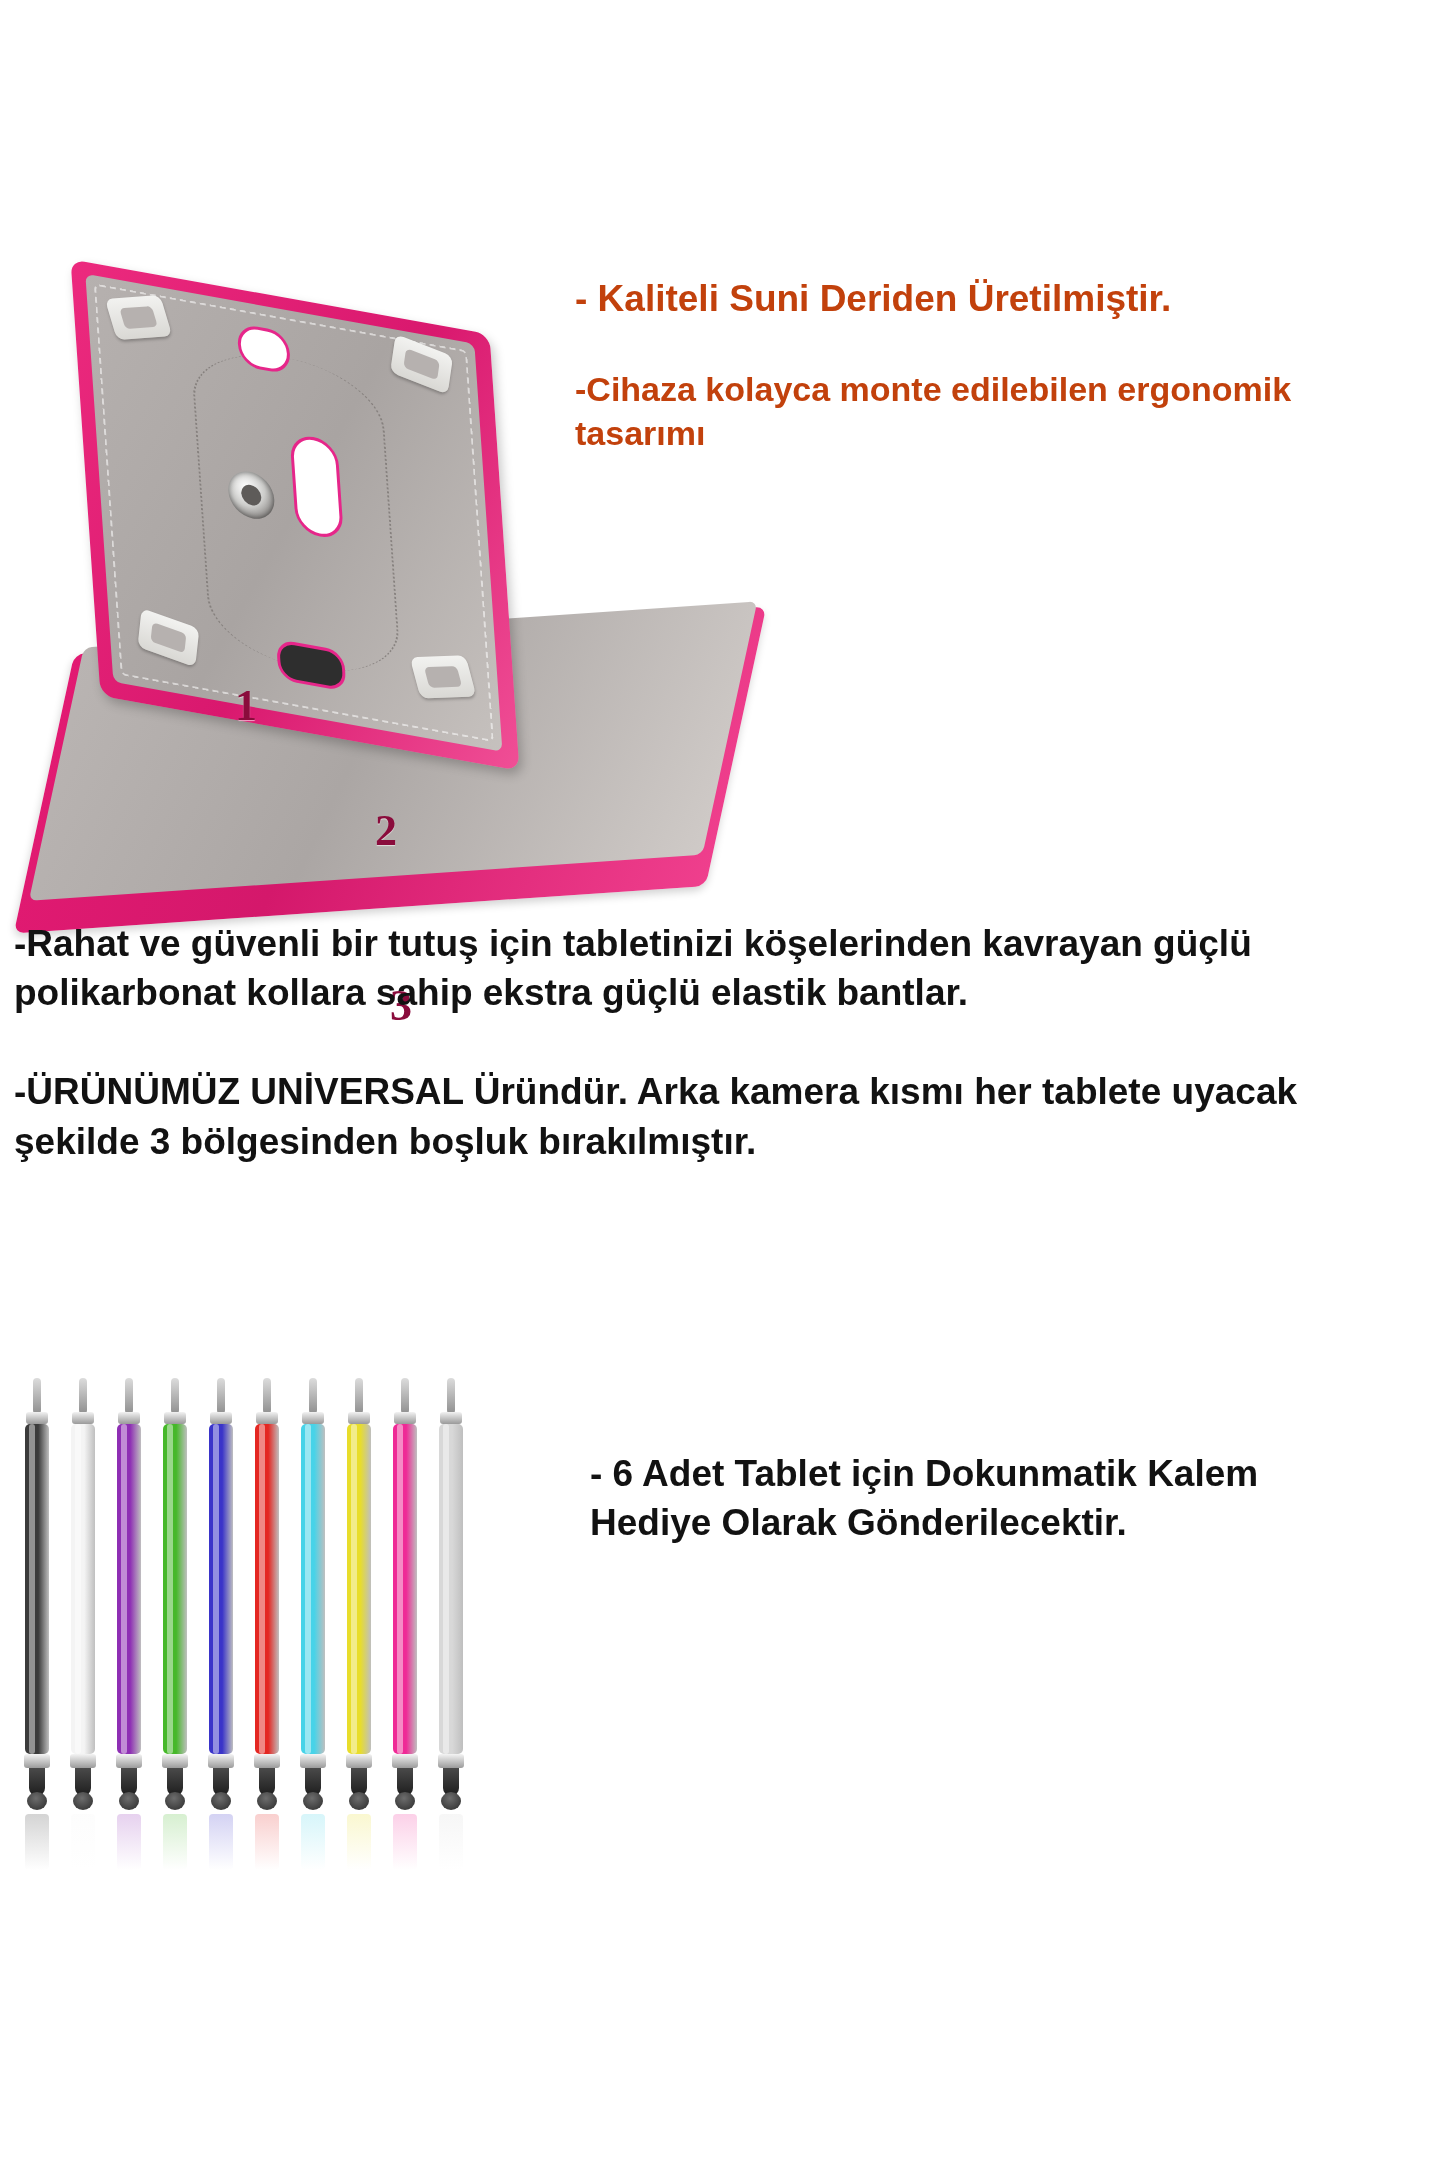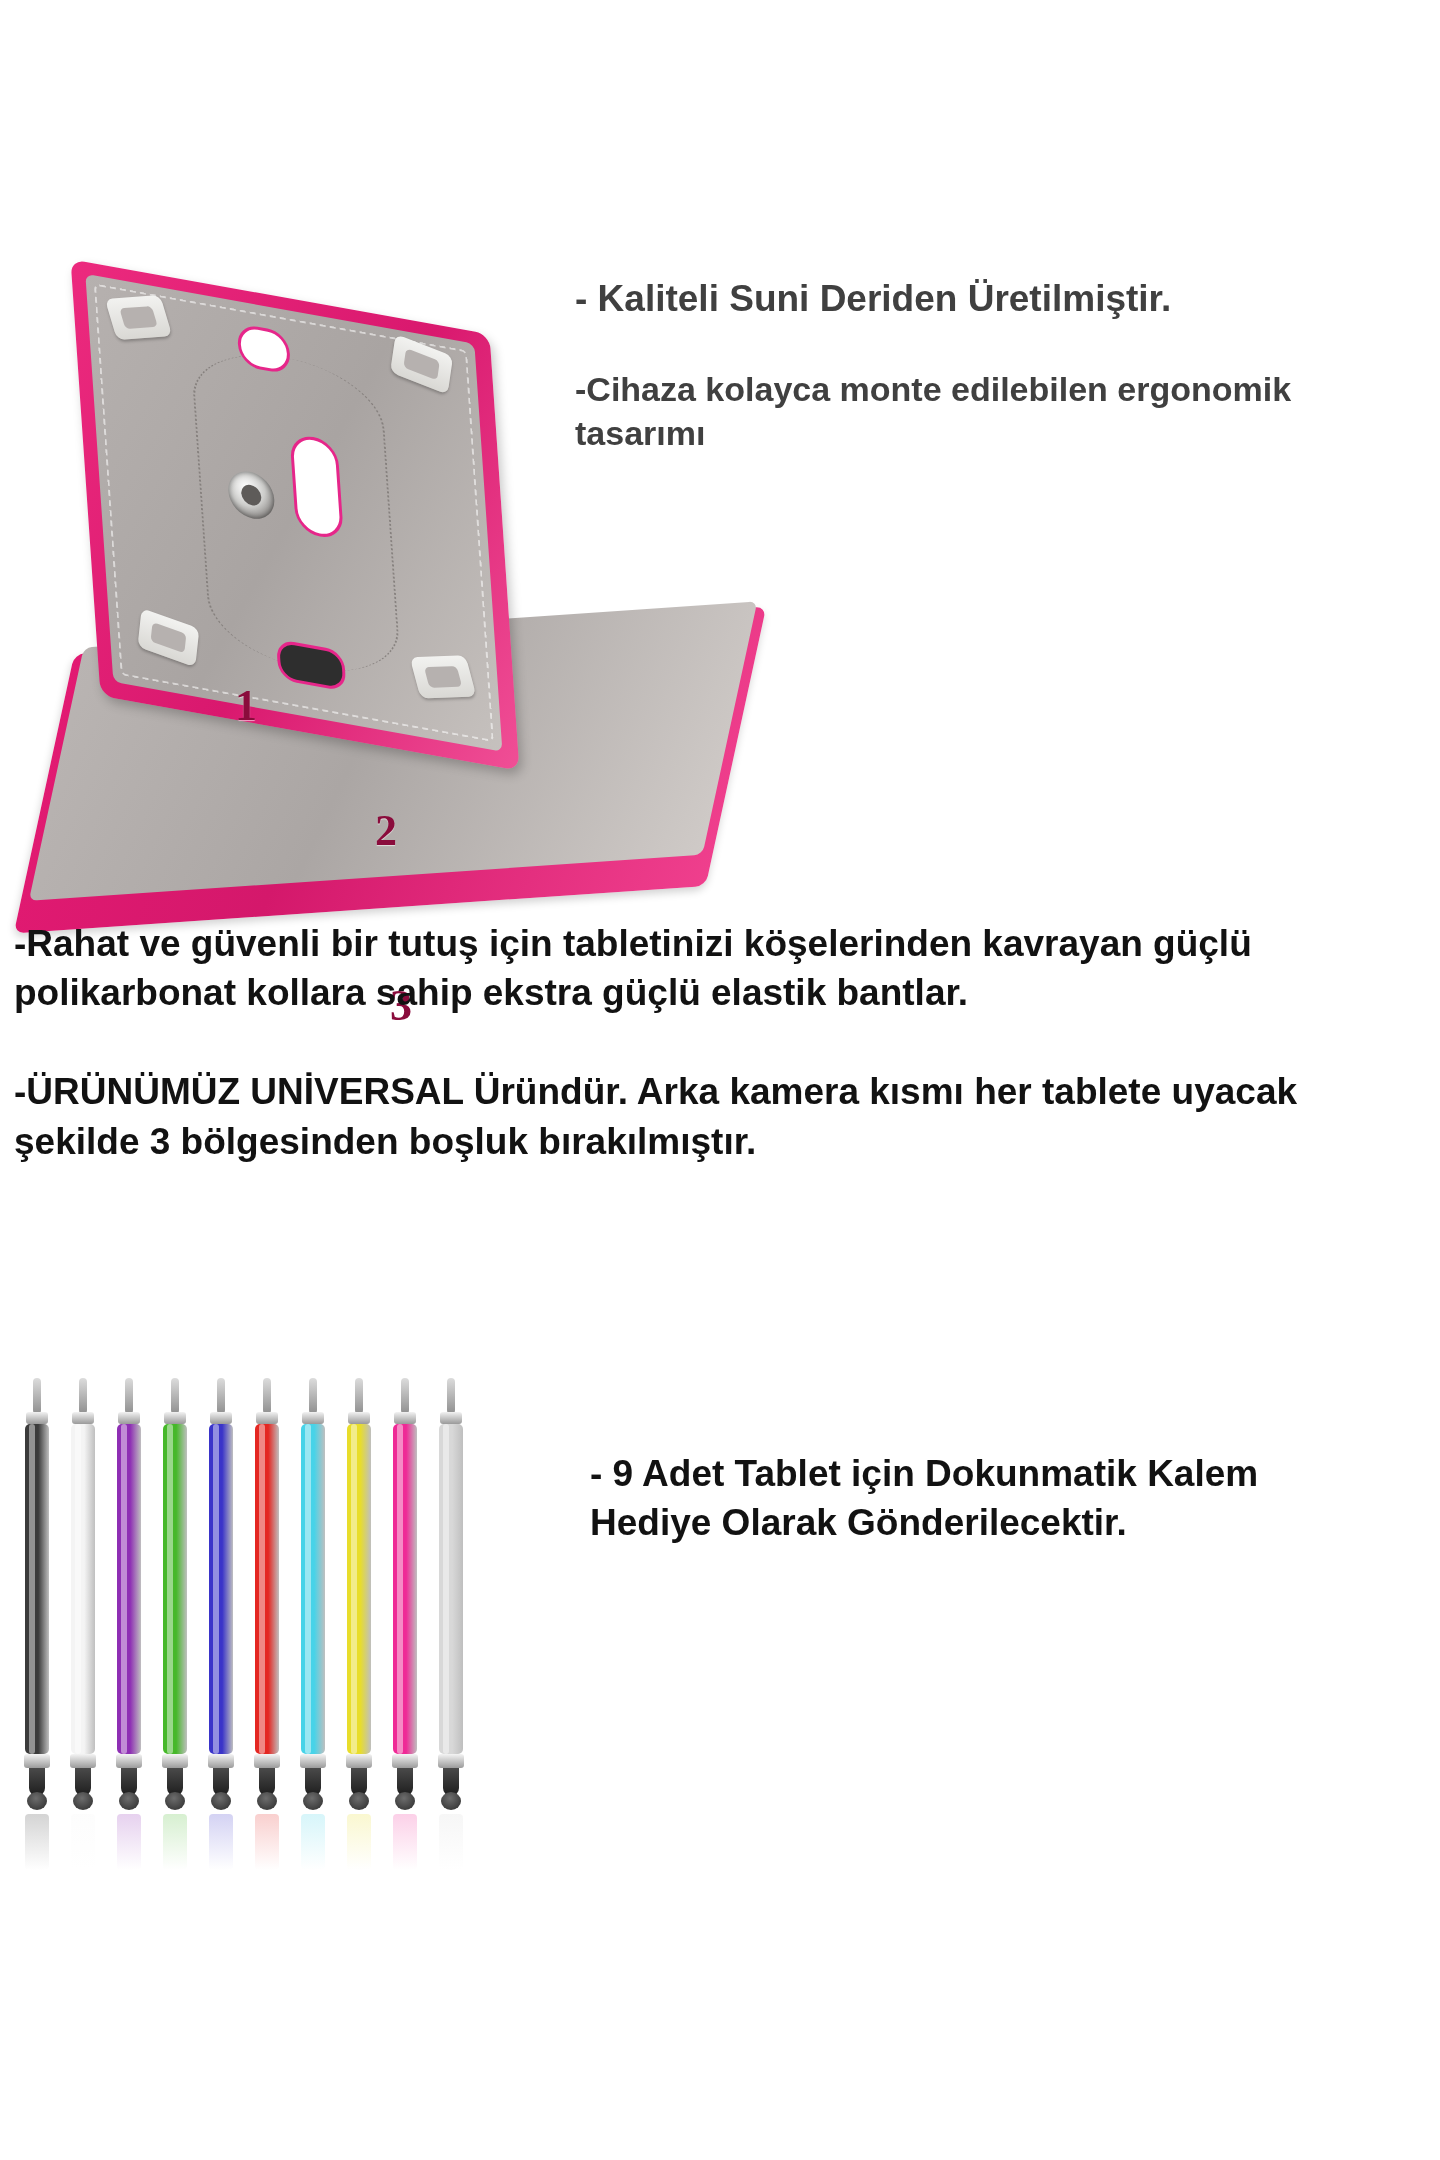--- a/index.html
+++ b/index.html
@@ -178,21 +178,21 @@
     position: absolute;
     left: 575px;
     top: 275px;
     width: 810px;
   }
   .top-bullets p {
     margin: 0 0 46px 0;
     font-size: 34px;
     line-height: 1.28;
     font-weight: bold;
-    color: #404040;
+    color: #c2410c;
   }
   .top-bullets p.big {
     font-size: 37px;
   }
 
   
   .mid-text {
     position: absolute;
     left: 14px;
     top: 915px;
@@ -447,16 +447,16 @@
         <div class="pen">
           <div class="clip-top"></div>
           <div class="cap-ring"></div>
           <div class="body" style="background: linear-gradient(90deg, rgb(216, 216, 216) 0%, rgb(216, 216, 216) 55%, rgba(0, 0, 0, 0.25) 100%);"></div>
           <div class="mid-ring"></div>
           <div class="tip"></div>
           <div class="nib"></div>
           <div class="reflect" style="background: linear-gradient(rgb(216, 216, 216), rgba(255, 255, 255, 0));"></div>
         </div>
       </div>
-    <div class="stylus-text">-  9 Adet Tablet için Dokunmatik Kalem Hediye Olarak Gönderilecektir.</div>
+    <div class="stylus-text">-  6 Adet Tablet için Dokunmatik Kalem Hediye Olarak Gönderilecektir.</div>
   </div>
 
 </div>
 
 </body></html>

